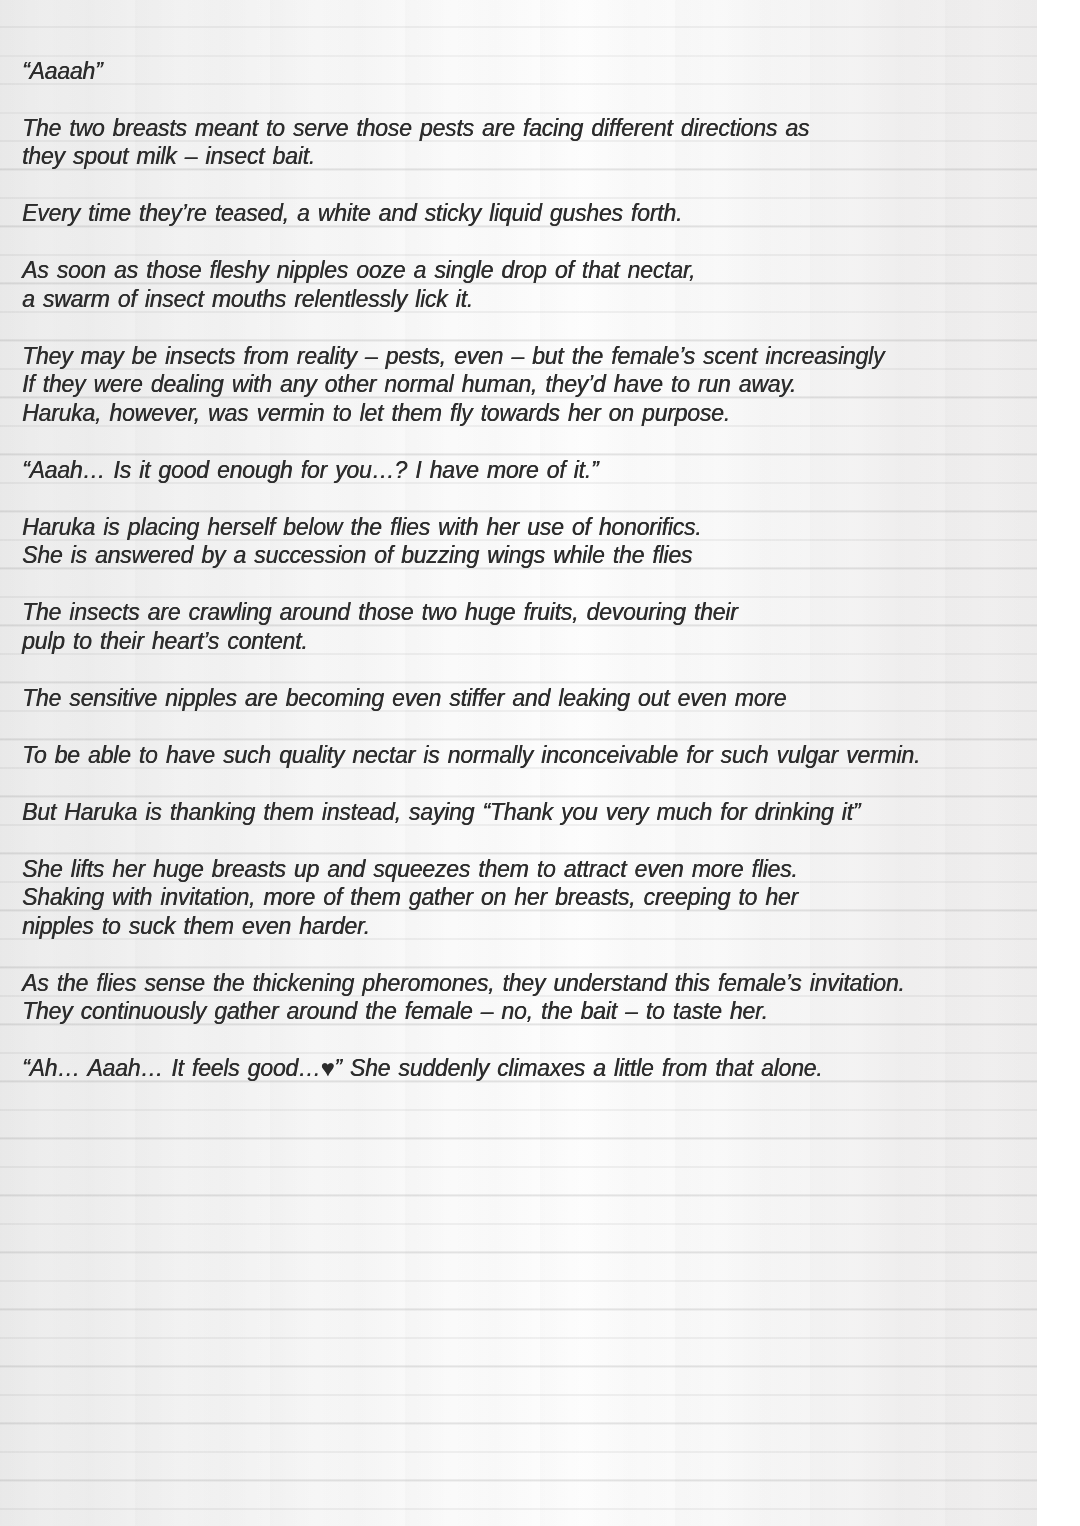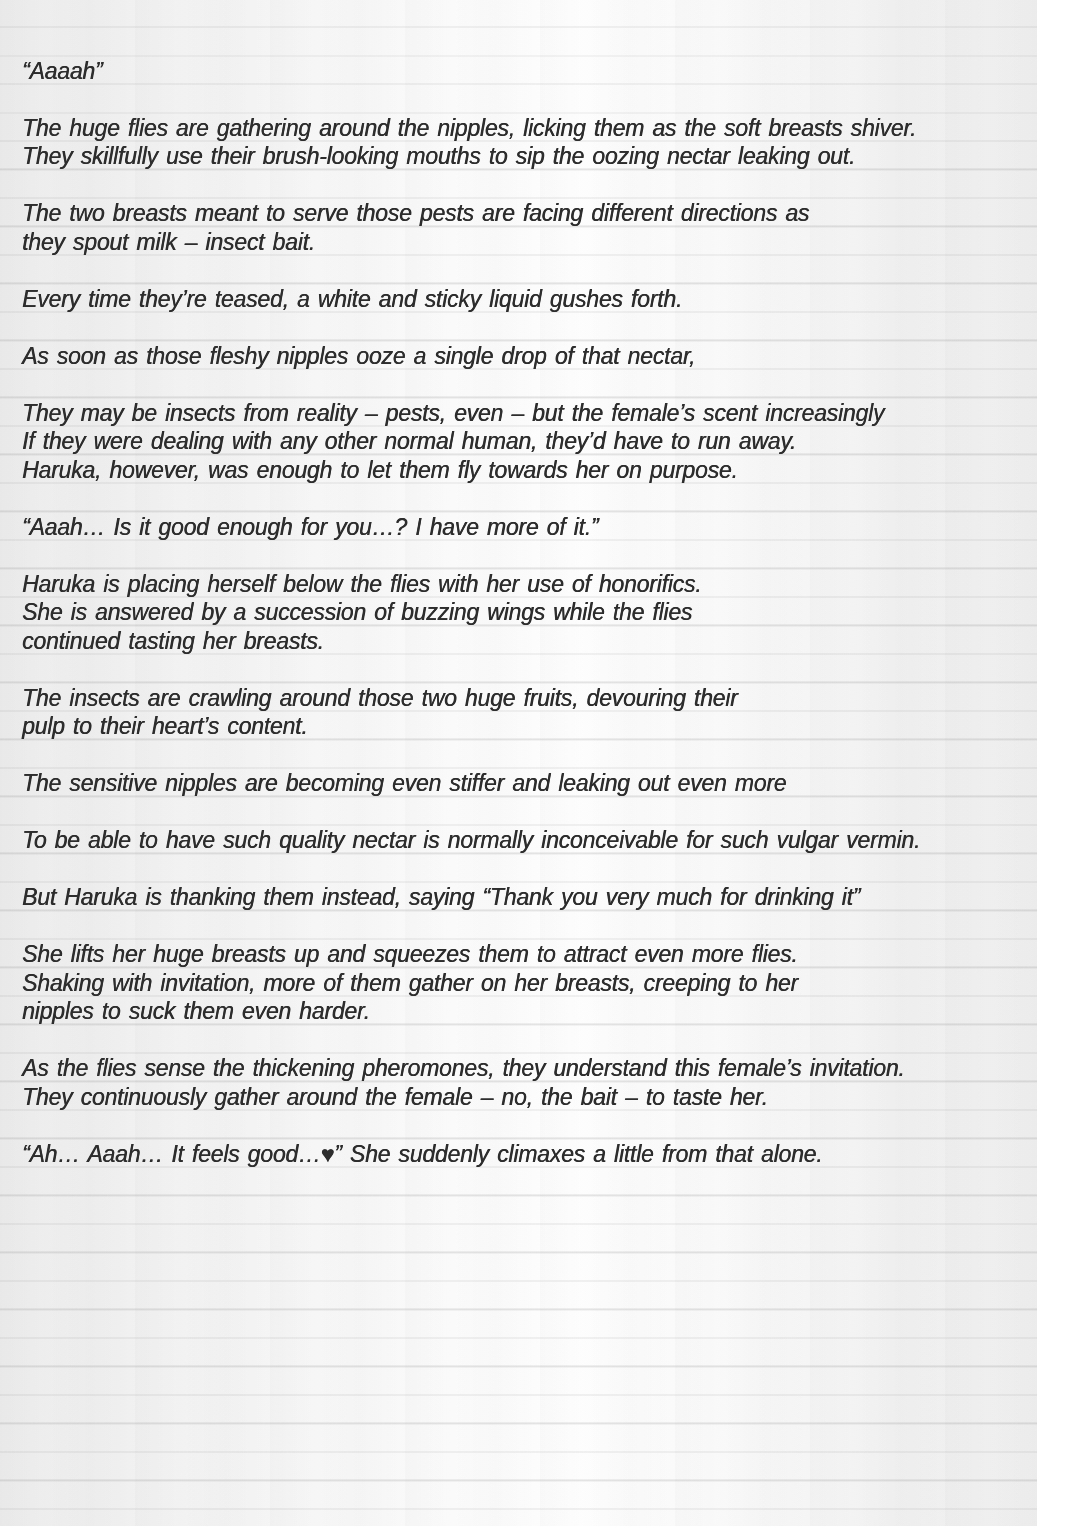--- a/index.html
+++ b/index.html
@@ -59,52 +59,48 @@
 
 <div class="page">
   <div class="rules"></div>
 
   <div class="content">
 
     <div class="paragraph">
       <div class="text-line">“Aaaah”</div>
     </div>
 
-    <div class="paragraph">
-      <div class="text-line">The huge flies are gathering around the nipples, licking them as the soft breasts shiver.</div>
-      <div class="text-line">They skillfully use their brush-looking mouths to sip the oozing nectar leaking out.</div>
-    </div>
 
     <div class="paragraph">
       <div class="text-line">The two breasts meant to serve those pests are facing different directions as</div>
       <div class="text-line">they spout milk – insect bait.</div>
     </div>
 
     <div class="paragraph">
       <div class="text-line">Every time they’re teased, a white and sticky liquid gushes forth.</div>
     </div>
 
     <div class="paragraph">
       <div class="text-line">As soon as those fleshy nipples ooze a single drop of that nectar,</div>
+      <div class="text-line">a swarm of insect mouths relentlessly lick it.</div>
     </div>
 
     <div class="paragraph">
       <div class="text-line">They may be insects from reality – pests, even – but the female’s scent increasingly</div>
       <div class="text-line">If they were dealing with any other normal human, they’d have to run away.</div>
-      <div class="text-line">Haruka, however, was enough to let them fly towards her on purpose.</div>
+      <div class="text-line">Haruka, however, was vermin to let them fly towards her on purpose.</div>
     </div>
 
     <div class="paragraph">
       <div class="text-line">“Aaah… Is it good enough for you…? I have more of it.”</div>
     </div>
 
     <div class="paragraph">
       <div class="text-line">Haruka is placing herself below the flies with her use of honorifics.</div>
       <div class="text-line">She is answered by a succession of buzzing wings while the flies</div>
-      <div class="text-line">continued tasting her breasts.</div>
     </div>
 
     <div class="paragraph">
       <div class="text-line">The insects are crawling around those two huge fruits, devouring their</div>
       <div class="text-line">pulp to their heart’s content.</div>
     </div>
 
     <div class="paragraph">
       <div class="text-line">The sensitive nipples are becoming even stiffer and leaking out even more</div>
     </div>

